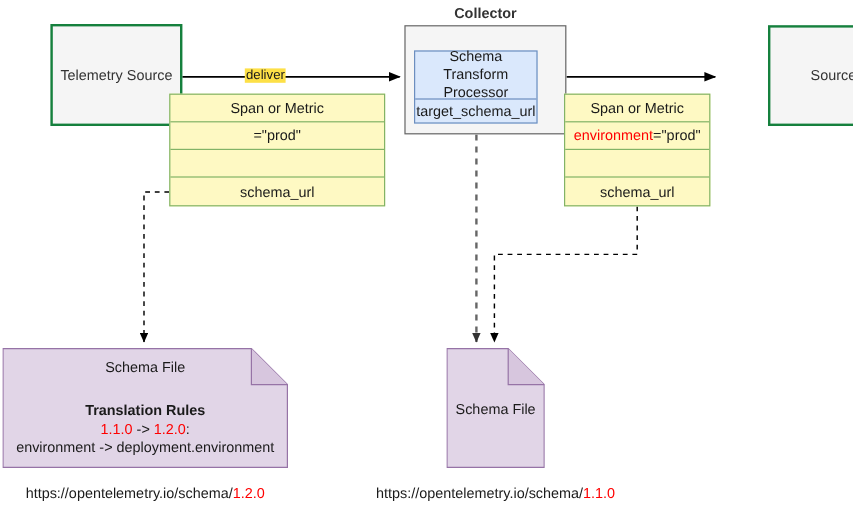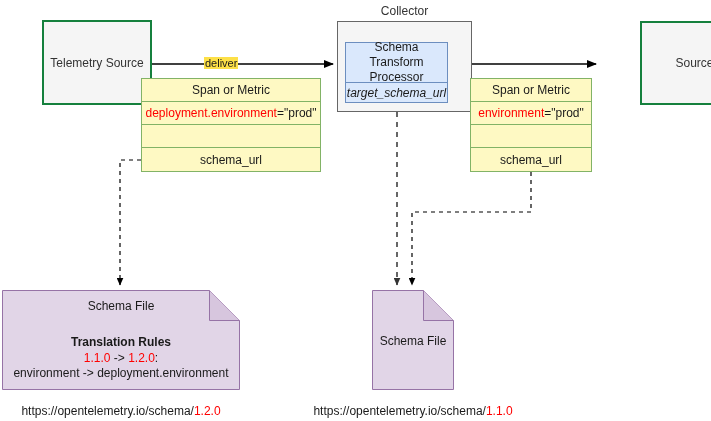--- a/index.html
+++ b/index.html
@@ -41,20 +41,21 @@
   
   .collector-box {
     background: #f5f5f5;
     border: 1px solid #666666;
   }
   .collector-label {
     position: absolute;
     text-align: center;
     color: #333333;
     font-size: 12px;
+    font-weight: bold;
   }
   
   .procbox {
     background: #dae8fc;
     border: 1px solid #6c8ebf;
     box-sizing: border-box;
   }
   .proc-title {
     box-sizing: border-box;
     border-bottom: 1px solid #6c8ebf;
@@ -68,21 +69,20 @@
     height: 40px;
   }
   .proc-row {
     box-sizing: border-box;
     display: flex;
     align-items: center;
     justify-content: center;
     color: #1a1a1a;
     font-size: 12px;
     height: 20px;
-    font-style: italic;
   }
   
   .greenbox {
     background: #fef9c3;
     border: 1px solid #82b366;
     box-sizing: border-box;
   }
   .g-row {
     box-sizing: border-box;
     height: 23px;
@@ -178,21 +178,20 @@
 
   <div class="node plainbox" style="left:600px; top:21px; width:109px; height:84px;">
     <span>Source</span>
   </div>
 
   <div class="edge-label" style="left:204px; top:57px;">deliver</div>
 
   <div class="node greenbox" style="left:141px; top:78px; width:180px; height:94px;">
     <div class="g-row">Span or Metric</div>
     <div class="g-row">
-      <span class="attr-key">deployment.environment</span>
         <span class="attr-val">="prod"</span>
     </div>
     <div class="g-row empty"></div>
     <div class="g-row last">schema_url</div>
   </div>
 
   <div class="node greenbox" style="left:470px; top:78px; width:122px; height:94px;">
     <div class="g-row">Span or Metric</div>
     <div class="g-row">
       <span class="attr-key">environment</span>

